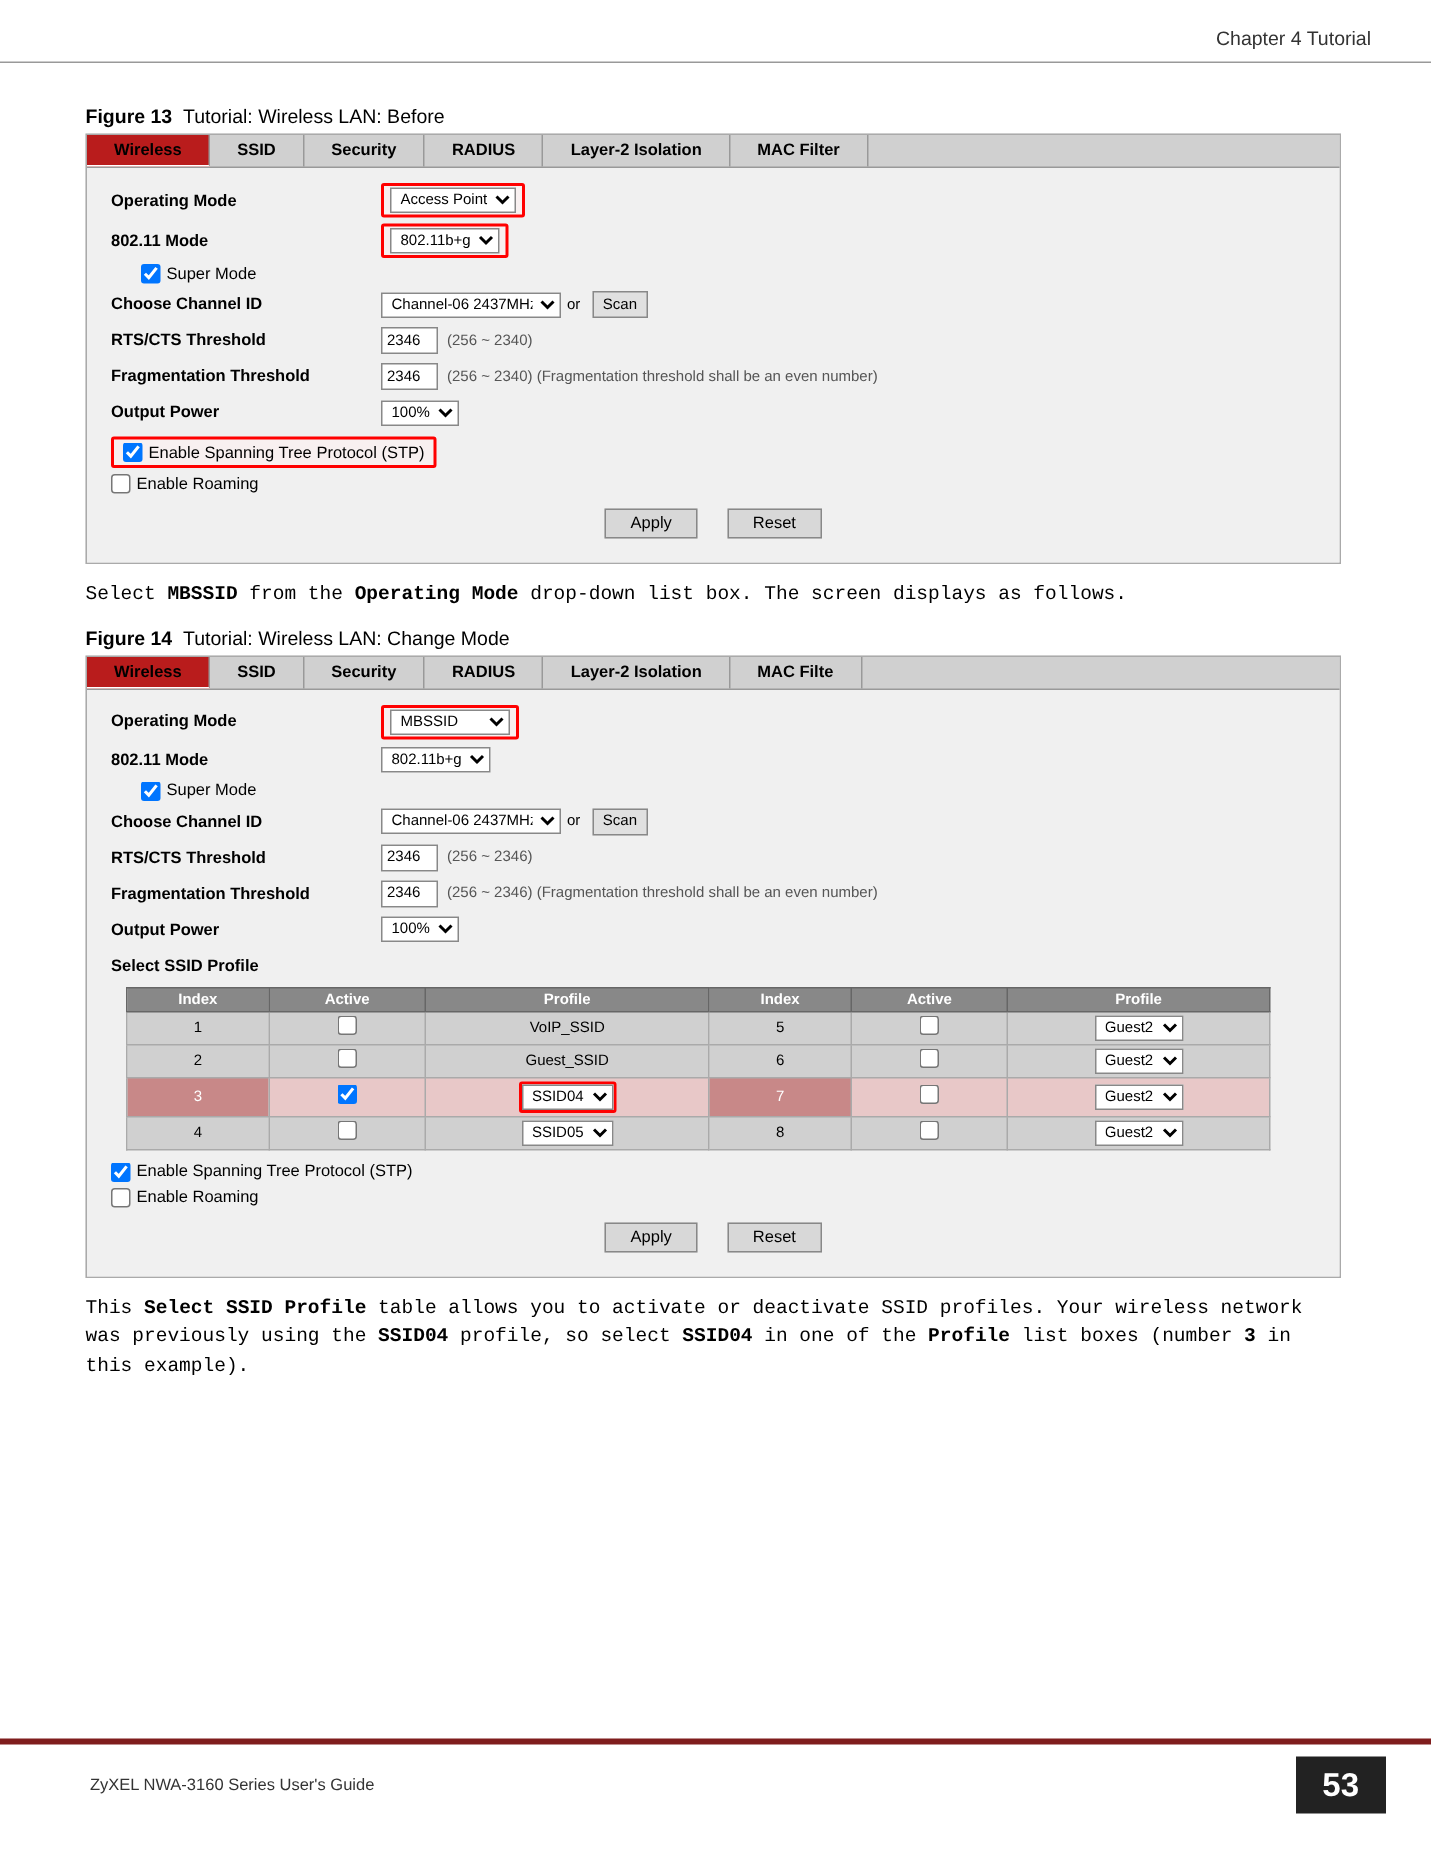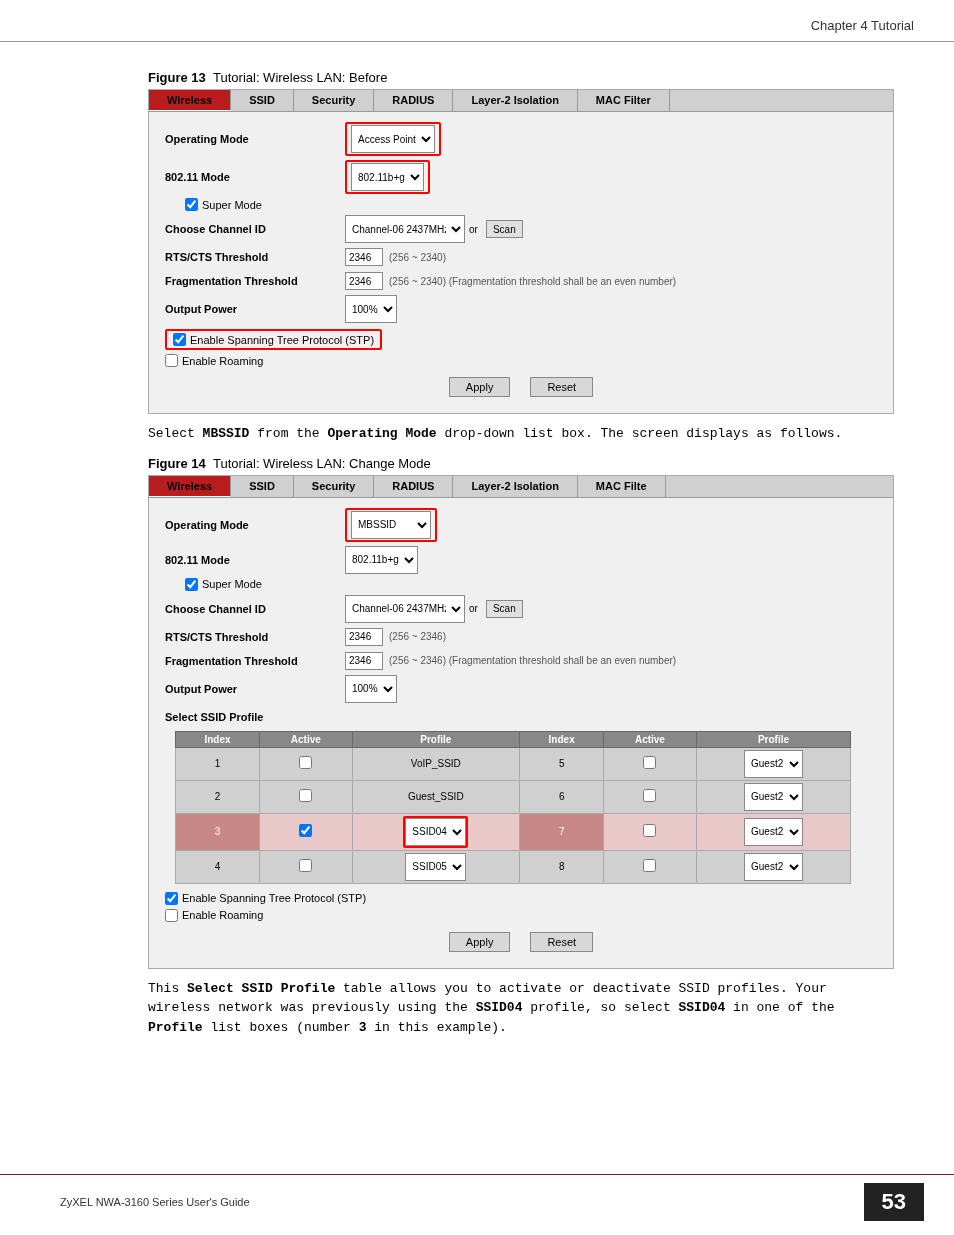--- a/index.html
+++ b/index.html
@@ -26,22 +26,21 @@
       padding: 18px 40px 8px 40px;
       border-bottom: 1px solid #999;
       margin-bottom: 8px;
     }
     .header-title {
       font-size: 13px;
       color: #333;
     }
     
     .content {
-      padding: 10px 60px 20px 100px;
-      margin-left: 48px;
+      padding: 10px 60px 20px 57px;
     }
     
     .figure-label {
       font-size: 13px;
       margin-bottom: 4px;
       margin-top: 10px;
     }
     .figure-label strong {
       font-weight: bold;
     }
@@ -88,21 +87,21 @@
     }
     .form-control {
       display: inline-flex;
       align-items: center;
     }
     select.small-select {
       font-size: 10px;
       padding: 1px 2px;
       border: 1px solid #888;
       background: #fff;
-      height: 28px;
+      height: 17px;
     }
     input.small-input {
       font-size: 10px;
       padding: 1px 3px;
       border: 1px solid #888;
       background: #fff;
       height: 18px;
       width: 38px;
     }
     .scan-btn {
@@ -172,28 +171,28 @@
     }
     .ssid-table td {
       background: #d0d0d0;
       padding: 2px 6px;
       text-align: center;
       border: 1px solid #aaa;
     }
     
     .footer {
       position: absolute;
-      bottom: 6px;
+      bottom: 18px;
       left: 0;
       right: 0;
       display: flex;
       justify-content: space-between;
       align-items: center;
       padding: 8px 30px 8px 60px;
-      border-top: 1px solid #7f1d1d;
+      border-top: 4px solid #7f1d1d;
     }
     .footer-left {
       font-size: 11px;
       color: #333;
     }
     .footer-right {
       font-size: 22px;
       font-weight: bold;
       background: #222;
       color: #fff;

